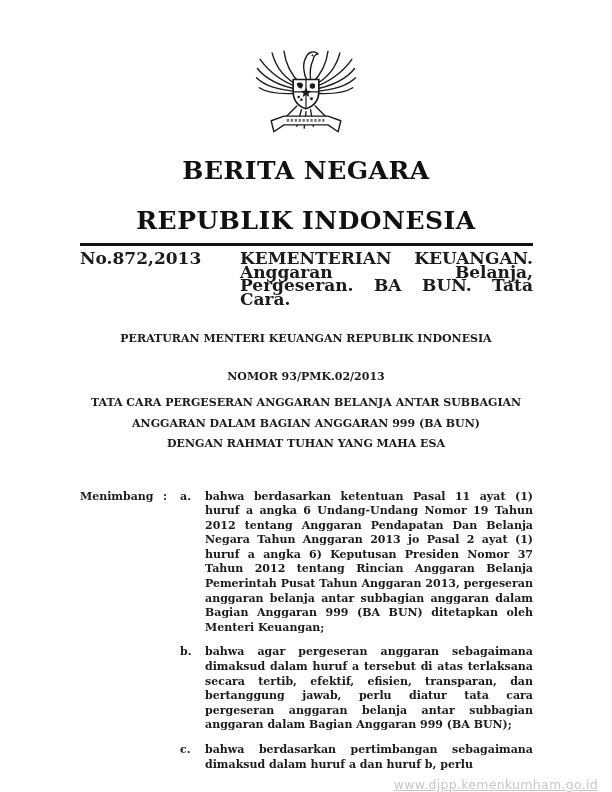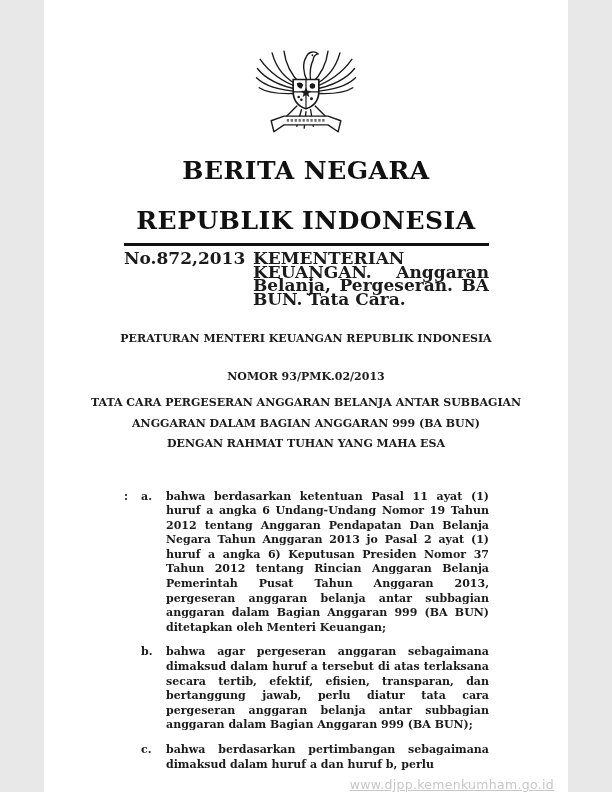--- a/index.html
+++ b/index.html
@@ -1,19 +1,19 @@
 <!DOCTYPE html>
 <html><head>
 <meta charset="utf-8">
 <style>
   * { margin: 0; padding: 0; box-sizing: border-box; }
   html, body { background: #e8e8e8; }
   .page {
     position: relative;
-    width: 524px;
+    width: 612px;
     height: 792px;
     margin: 0 auto;
     background: #ffffff;
     font-family: "DejaVu Serif", serif;
     color: #1b1b1b;
     overflow: hidden;
   }
   
   .emblem-wrap {
     width: 110px;
@@ -143,20 +143,21 @@
     <div class="masthead-number">No.872,2013</div>
     <div class="masthead-subject">KEMENTERIAN KEUANGAN. Anggaran Belanja, Pergeseran. BA BUN. Tata Cara.</div>
   </div>
 
   <div class="doc-heading dh1">PERATURAN MENTERI KEUANGAN REPUBLIK INDONESIA</div>
   <div class="doc-heading dh2">NOMOR 93/PMK.02/2013</div>
   <div class="doc-heading dh4">TATA CARA PERGESERAN ANGGARAN BELANJA ANTAR SUBBAGIAN ANGGARAN DALAM BAGIAN ANGGARAN 999 (BA BUN)</div>
   <div class="doc-heading dh5">DENGAN RAHMAT TUHAN YANG MAHA ESA</div>
 
   <div class="considerations">
+    <div class="cons-label">Menimbang</div>
     <div class="cons-colon">:</div>
     <div class="cons-items">
       <div class="cons-item">
         <span class="cons-letter">a.</span>
         <p class="cons-text">bahwa berdasarkan ketentuan Pasal 11 ayat (1) huruf a angka 6 Undang-Undang Nomor 19 Tahun 2012 tentang Anggaran Pendapatan Dan Belanja Negara Tahun Anggaran 2013 jo Pasal 2 ayat (1) huruf a angka 6) Keputusan Presiden Nomor 37 Tahun 2012 tentang Rincian Anggaran Belanja Pemerintah Pusat Tahun Anggaran 2013, pergeseran anggaran belanja antar subbagian anggaran dalam Bagian Anggaran 999 (BA BUN) ditetapkan oleh Menteri Keuangan;</p>
       </div>
       <div class="cons-item">
         <span class="cons-letter">b.</span>
         <p class="cons-text">bahwa agar pergeseran anggaran sebagaimana dimaksud dalam huruf a tersebut di atas terlaksana secara tertib, efektif, efisien, transparan, dan bertanggung jawab, perlu diatur tata cara pergeseran anggaran belanja antar subbagian anggaran dalam Bagian Anggaran 999 (BA BUN);</p>
       </div>

